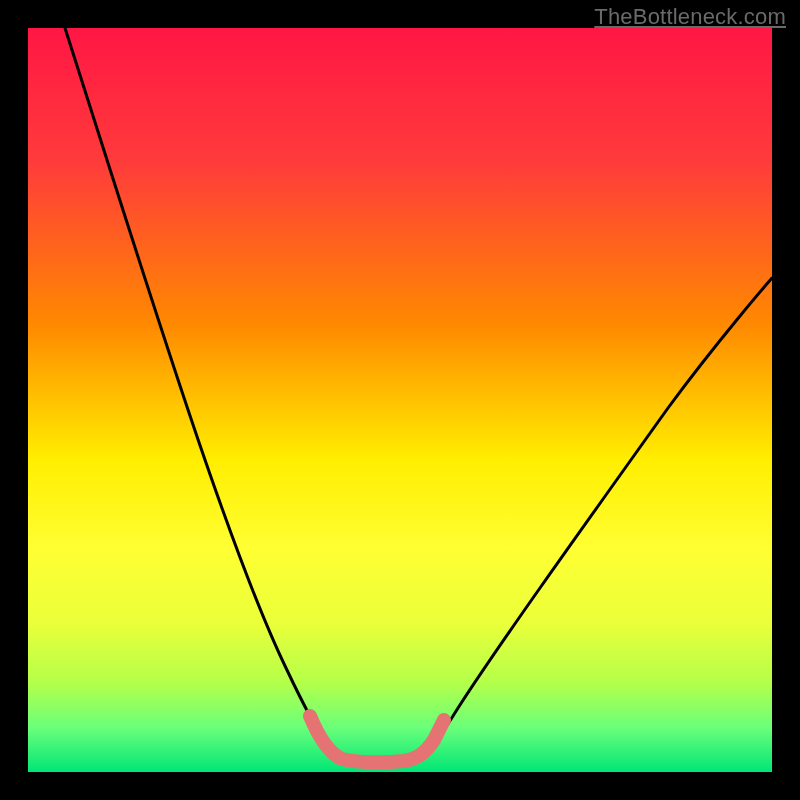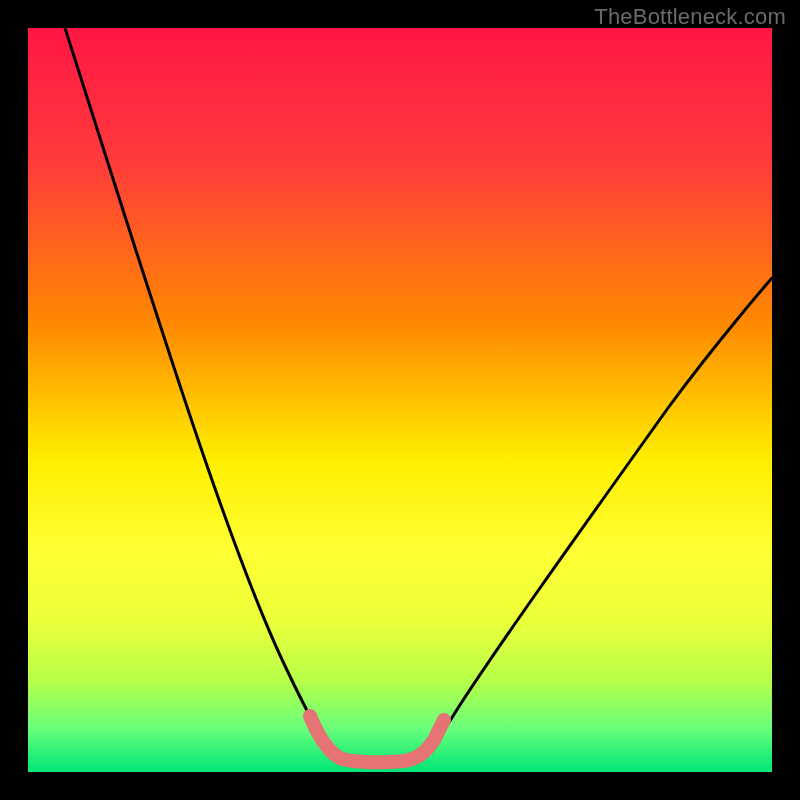--- a/index.html
+++ b/index.html
@@ -29,20 +29,21 @@
   }
   .watermark {
     position: absolute;
     top: 4px;
     right: 14px;
     color: #6a6a6a;
     font-size: 22px;
     font-weight: 500;
     letter-spacing: 0.2px;
     user-select: none;
+    text-decoration: underline;
   }
   svg { display: block; }
 </style>
 </head>
 <body>
 
 <div class="frame">
 
   <div class="plot">
     <svg viewBox="0 0 744 744" width="744" height="744" preserveAspectRatio="none">

